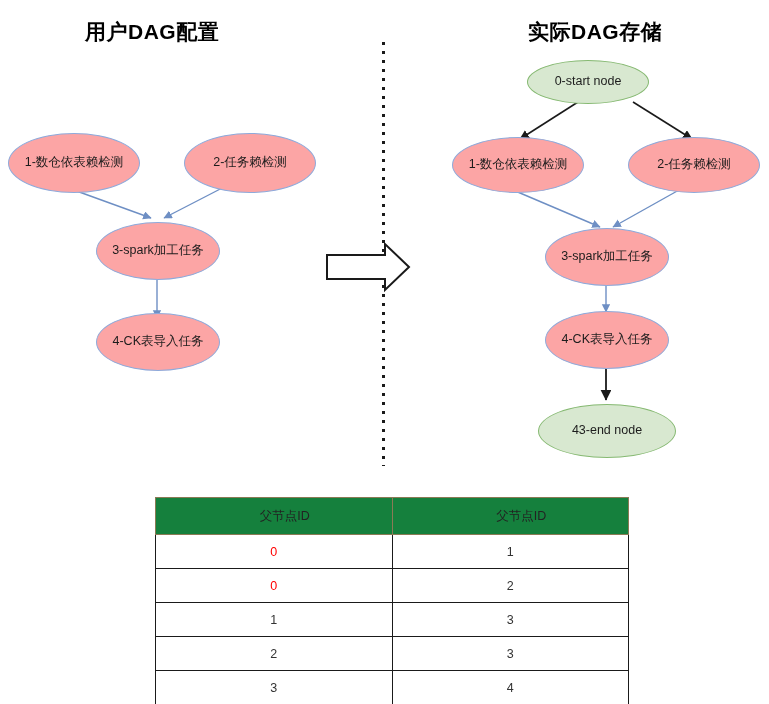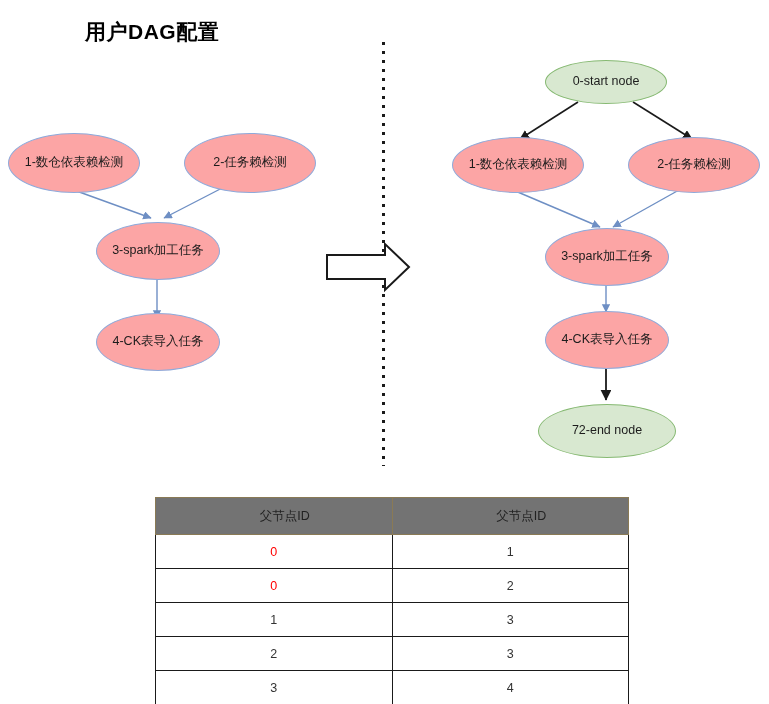--- a/index.html
+++ b/index.html
@@ -89,39 +89,40 @@
     font-size: 12.5px;
   }
   .dag-table th,
   .dag-table td {
     border: 1px solid #1a1a1a;
     text-align: center;
     color: #333333;
     font-weight: normal;
   }
   .dag-table th {
-    background: #737373;
+    background: #15803d;
     border-color: #8a7a55;
     height: 34px;
     color: #222222;
     padding-left: 23px;
   }
   .dag-table td {
     height: 31px;
   }
   .dag-table td.highlight {
     color: #ff0000;
   }
 </style>
 </head>
 <body>
 
 <div class="canvas">
 
   <div class="title" id="title-left">用户DAG配置</div>
+  <div class="title" id="title-right">实际DAG存储</div>
 
   <div class="divider"></div>
 
   <svg class="svg-layer" viewBox="0 0 769 704" width="769" height="704">
     <defs>
       <marker id="arrow-blue" markerWidth="7" markerHeight="7" refX="5.6" refY="3" orient="auto" markerUnits="strokeWidth">
         <path d="M0,0 L6,3 L0,6 z" fill="#6e8fc4"></path>
       </marker>
       <marker id="arrow-black" markerWidth="7" markerHeight="7" refX="5.6" refY="3" orient="auto" markerUnits="strokeWidth">
         <path d="M0,0 L6,3 L0,6 z" fill="#1a1a1a"></path>
@@ -168,37 +169,37 @@
   <div class="node blue" style="left:184px; top:133px; width:132px; height:60px;">
     <span>2-任务赖检测</span>
   </div>
   <div class="node blue" style="left:96px; top:222px; width:124px; height:58px;">
     <span>3-spark加工任务</span>
   </div>
   <div class="node blue" style="left:96px; top:313px; width:124px; height:58px;">
     <span>4-CK表导入任务</span>
   </div>
 
-  <div class="node green" style="left:545px; top:60px; width:122px; height:44px;">
+  <div class="node green" style="left:527px; top:60px; width:122px; height:44px;">
     <span>0-start node</span>
   </div>
   <div class="node blue" style="left:452px; top:137px; width:132px; height:56px;">
     <span>1-数仓依表赖检测</span>
   </div>
   <div class="node blue" style="left:628px; top:137px; width:132px; height:56px;">
     <span>2-任务赖检测</span>
   </div>
   <div class="node blue" style="left:545px; top:228px; width:124px; height:58px;">
     <span>3-spark加工任务</span>
   </div>
   <div class="node blue" style="left:545px; top:311px; width:124px; height:58px;">
     <span>4-CK表导入任务</span>
   </div>
   <div class="node green" style="left:538px; top:404px; width:138px; height:54px;">
-    <span>72-end node</span>
+    <span>43-end node</span>
   </div>
 
   <table class="dag-table">
     <thead>
       <tr>
         <th>父节点ID</th>
         <th>父节点ID</th>
       </tr>
     </thead>
     <tbody>

